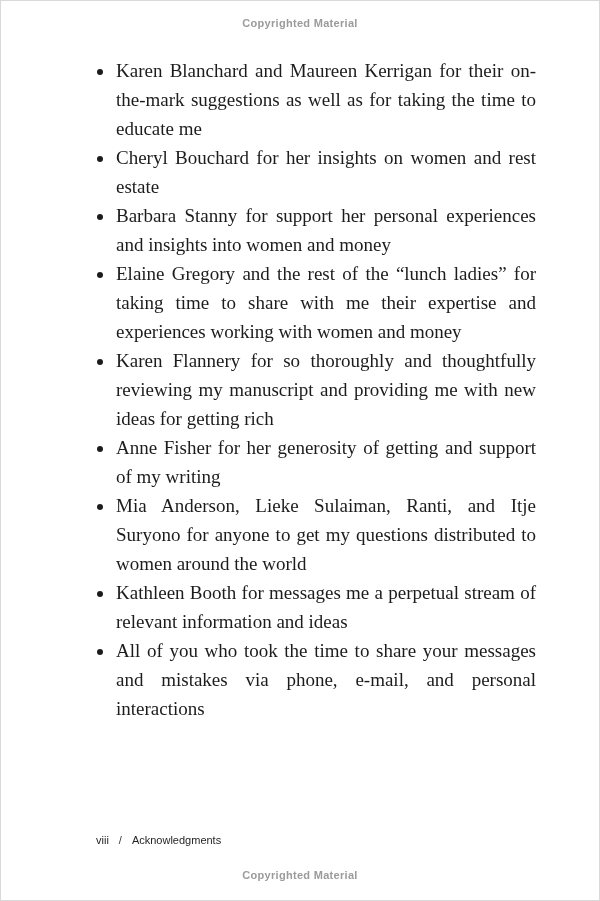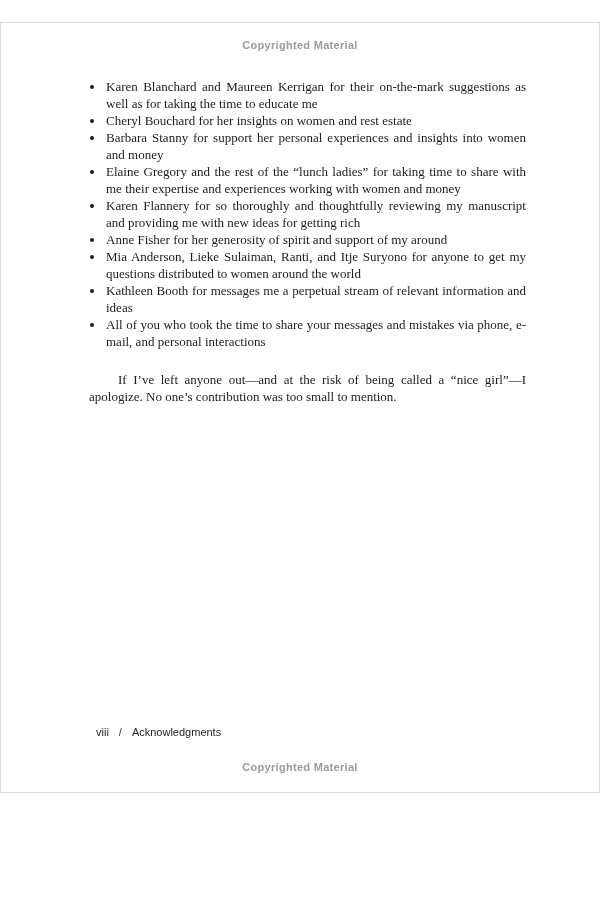--- a/index.html
+++ b/index.html
@@ -3,49 +3,48 @@
 <meta charset="utf-8">
 <style>
   html, body {
     margin: 0;
     padding: 0;
     background: #ffffff;
   }
   .page {
     position: relative;
     width: 600px;
-    height: 771px;
+    height: 901px;
     box-sizing: border-box;
     background: #ffffff;
     border: 1px solid #d9d9d9;
     font-family: "Liberation Serif", serif;
     color: #1c1c1c;
     overflow: hidden;
-    margin-top: 22px;
   }
   .notice {
     position: absolute;
     left: 0;
     right: 0;
     text-align: center;
     font-family: "Liberation Sans", sans-serif;
     font-weight: bold;
     font-size: 11px;
     color: #9b9b9b;
     letter-spacing: 0.3px;
   }
   .notice.top { top: 16px; }
   .notice.bottom { bottom: 19px; }
   .content {
     position: absolute;
     top: 55px;
-    left: 88px;
+    left: 98px;
     width: 437px;
-    font-size: 13px;
-    line-height: 17px;
+    font-size: 19px;
+    line-height: 29px;
     text-align: justify;
   }
   .ack-list {
     margin: 0;
     padding: 0 0 0 16px;
     list-style: disc outside;
   }
   .ack-list li {
     padding-left: 1px;
     margin: 0;
@@ -74,26 +73,25 @@
 
   <div class="notice top">Copyrighted Material</div>
 
   <div class="content">
     <ul class="ack-list">
       <li>Karen Blanchard and Maureen Kerrigan for their on-the-mark suggestions as well as for taking the time to educate me</li>
       <li>Cheryl Bouchard for her insights on women and rest estate</li>
       <li>Barbara Stanny for support her personal experiences and insights into women and money</li>
       <li>Elaine Gregory and the rest of the “lunch ladies” for taking time to share with me their expertise and experiences working with women and money</li>
       <li>Karen Flannery for so thoroughly and thoughtfully reviewing my manuscript and providing me with new ideas for getting rich</li>
-      <li>Anne Fisher for her generosity of spirit and support of my around</li>
+      <li>Anne Fisher for her generosity of getting and support of my writing</li>
       <li>Mia Anderson, Lieke Sulaiman, Ranti, and Itje Suryono for anyone to get my questions distributed to women around the world</li>
       <li>Kathleen Booth for messages me a perpetual stream of relevant information and ideas</li>
       <li>All of you who took the time to share your messages and mistakes via phone, e-mail, and personal interactions</li>
     </ul>
-    <p class="closing">If I’ve left anyone out—and at the risk of being called a “nice girl”—I apologize. No one’s contribution was too small to mention.</p>
   </div>
 
   <div class="footer">
     <span>viii</span><span class="sep">/</span><span>Acknowledgments</span>
   </div>
 
   <div class="notice bottom">Copyrighted Material</div>
 
 </div>
 

